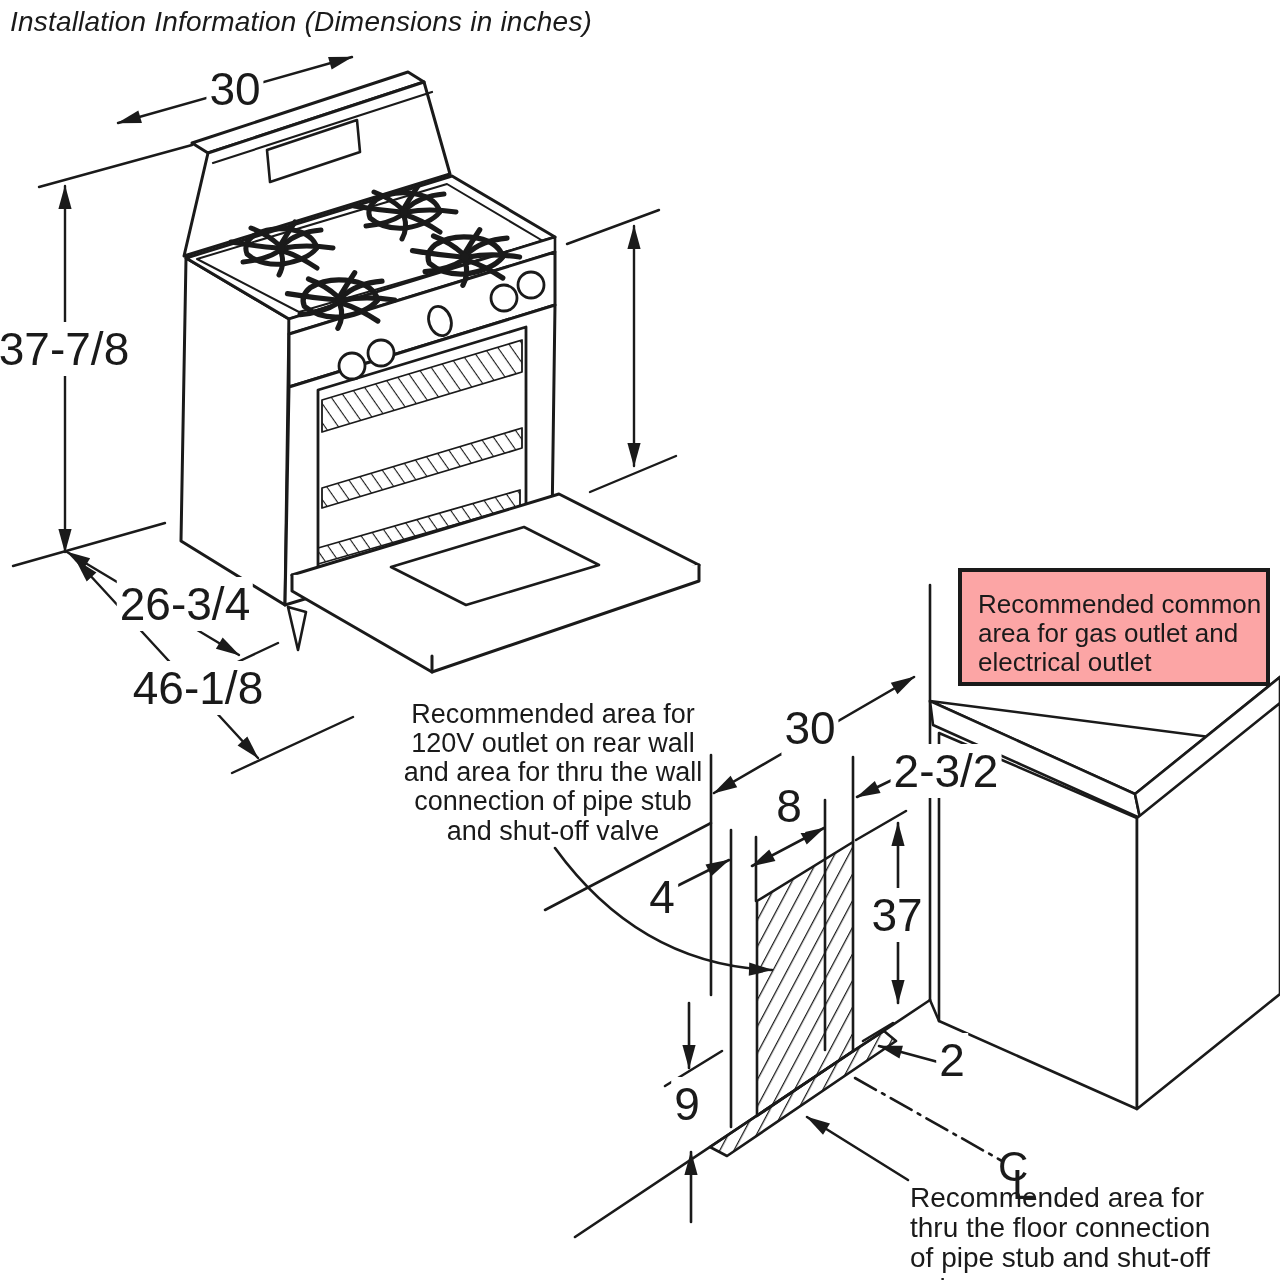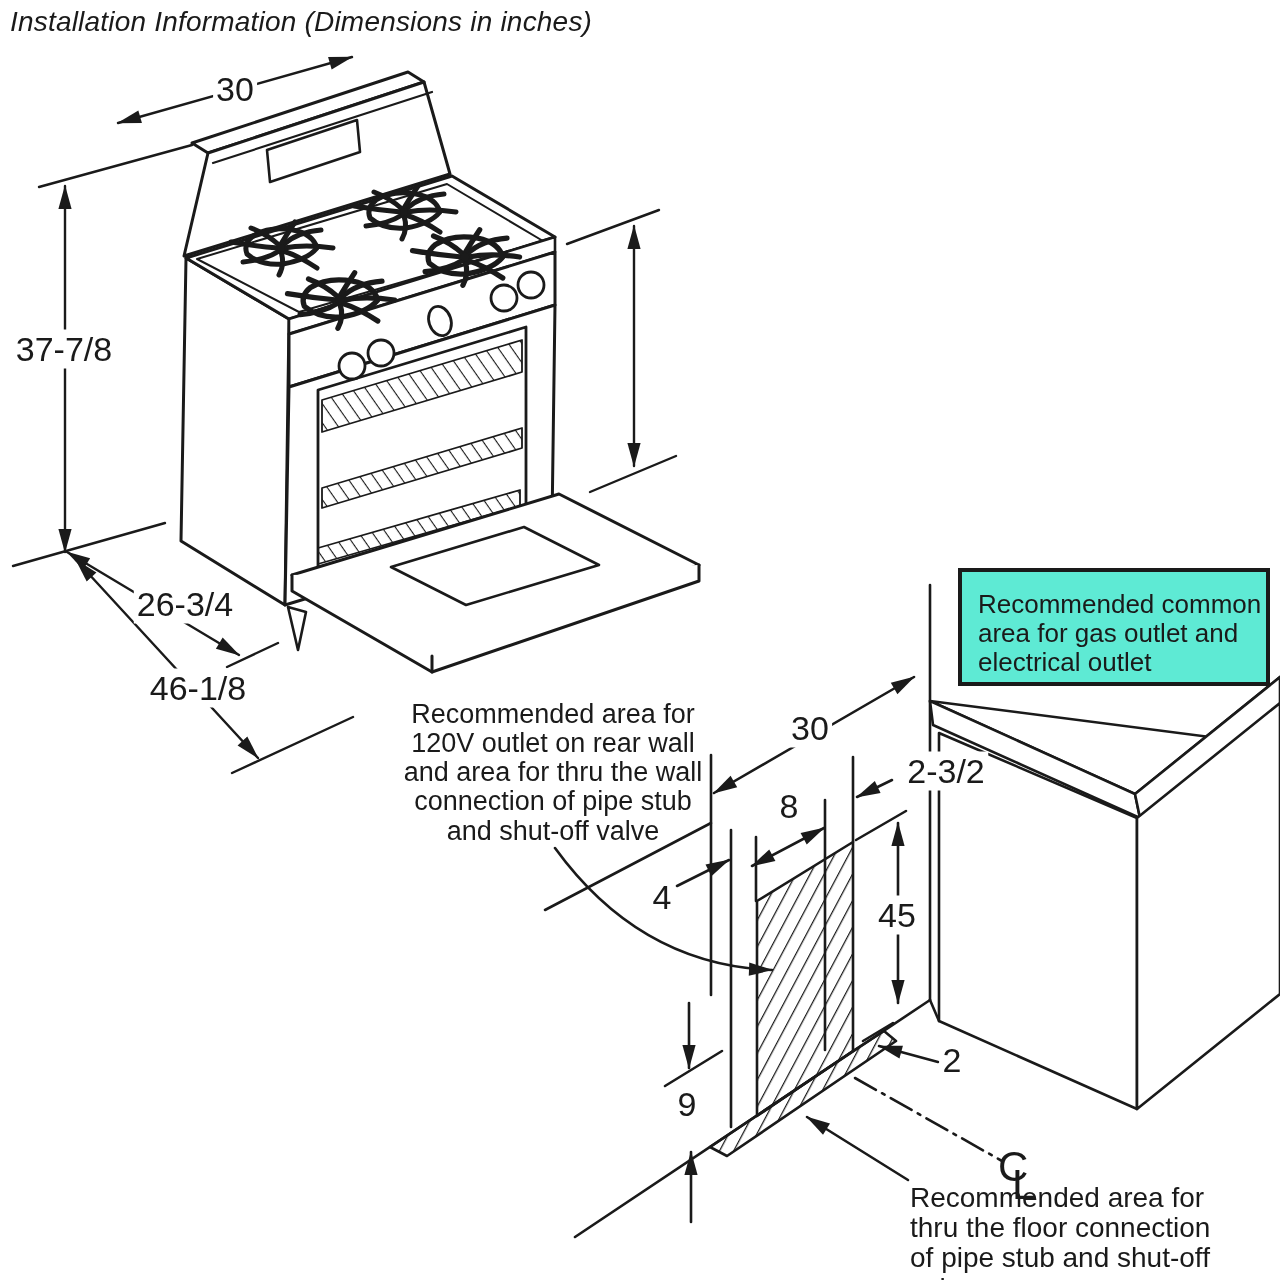--- a/index.html
+++ b/index.html
@@ -6,27 +6,27 @@
   #stage{
     position:relative;width:1280px;height:1280px;background:#ffffff;
     font-family:"Liberation Sans","DejaVu Sans",sans-serif;color:#1a1a1a;
     overflow:hidden;
   }
   #stage svg{position:absolute;left:0;top:0;}
   .txt{position:absolute;color:#1a1a1a;}
   #title{left:10px;top:6px;font-size:28px;letter-spacing:0.2px;font-style:italic;}
   .dim{
     position:absolute;transform:translate(-50%,-50%);
-    background:#ffffff;padding:0 3px;font-size:34px;white-space:nowrap;
+    background:#ffffff;padding:0 3px;font-size:46px;white-space:nowrap;
   }
   .note{white-space:pre-line;line-height:1.08;}
   #note-box{
     left:958px;top:568px;width:312px;height:118px;border:4px solid #1a1a1a;
     box-sizing:border-box;padding:18px 0 0 16px;font-size:26px;line-height:1.12;
-    background:#5eead4;text-align:left;
+    background:#fca5a5;text-align:left;
   }
   #note-wall{
     left:395px;top:700px;width:316px;font-size:27px;text-align:center;
   }
   #note-floor{
     left:910px;top:1183px;width:370px;font-size:28px;text-align:left;
   }
 </style>
 </head>
 <body>
@@ -187,21 +187,21 @@
 
   <div class="dim" style="left:235px;top:89px">30</div>
   <div class="dim" style="left:64px;top:349px">37-7/8</div>
   <div class="dim" style="left:185px;top:604px">26-3/4</div>
   <div class="dim" style="left:198px;top:688px">46-1/8</div>
 
   <div class="dim" style="left:810px;top:728px">30</div>
   <div class="dim" style="left:946px;top:771px">2-3/2</div>
   <div class="dim" style="left:789px;top:806px">8</div>
   <div class="dim" style="left:662px;top:897px">4</div>
-  <div class="dim" style="left:897px;top:915px">45</div>
+  <div class="dim" style="left:897px;top:915px">37</div>
   <div class="dim" style="left:687px;top:1104px">9</div>
   <div class="dim" style="left:952px;top:1060px">2</div>
 
   <div id="note-box" class="txt note">Recommended common
 area for gas outlet and
 electrical outlet</div>
   <div id="note-wall" class="txt note">Recommended area for
 120V outlet on rear wall
 and area for thru the wall
 connection of pipe stub

